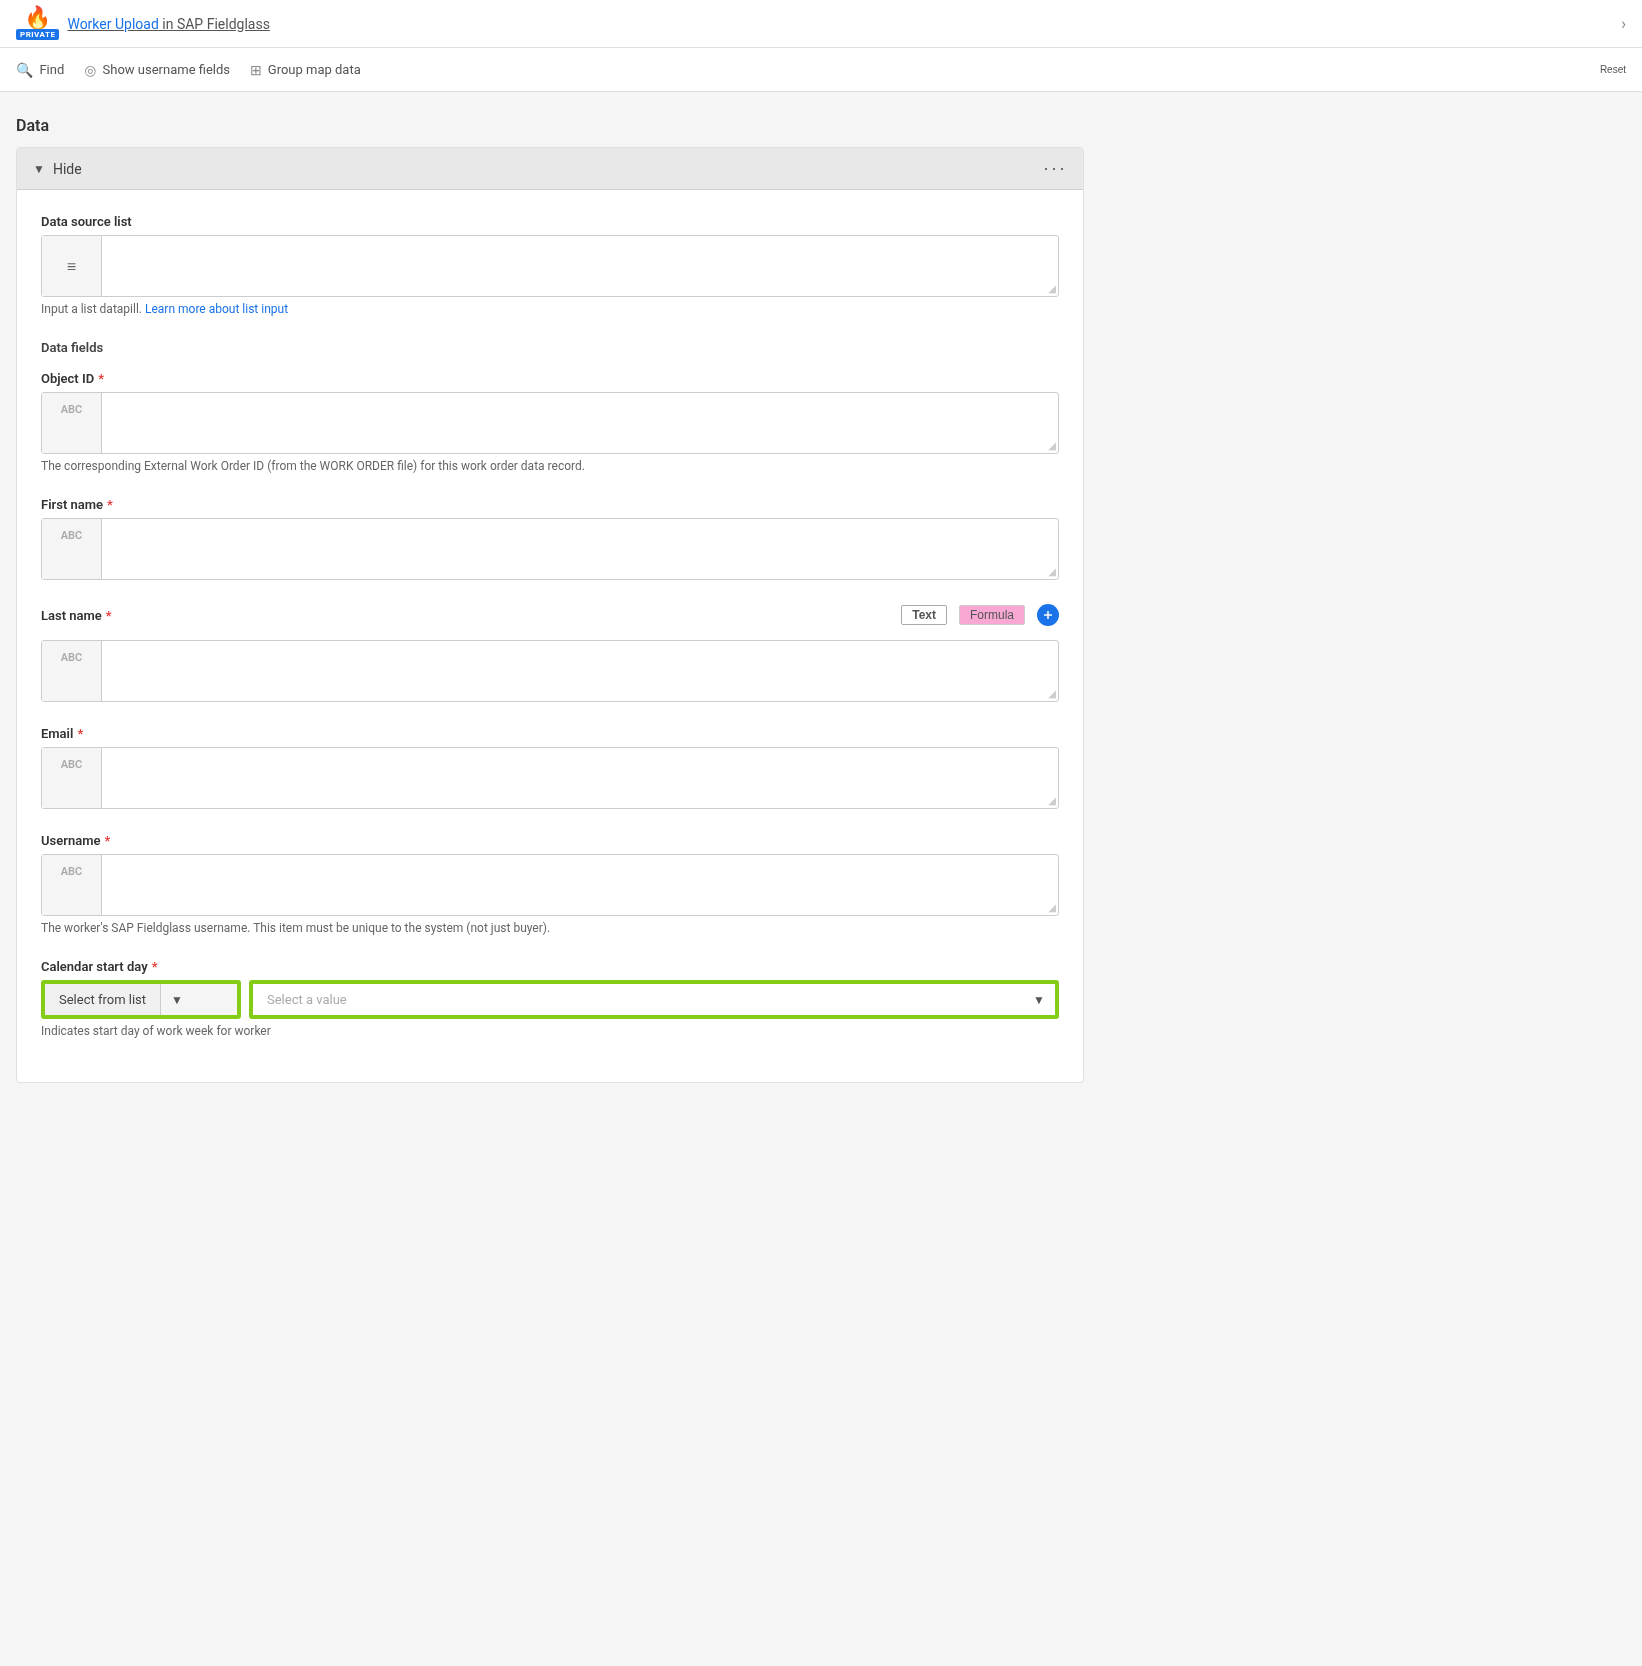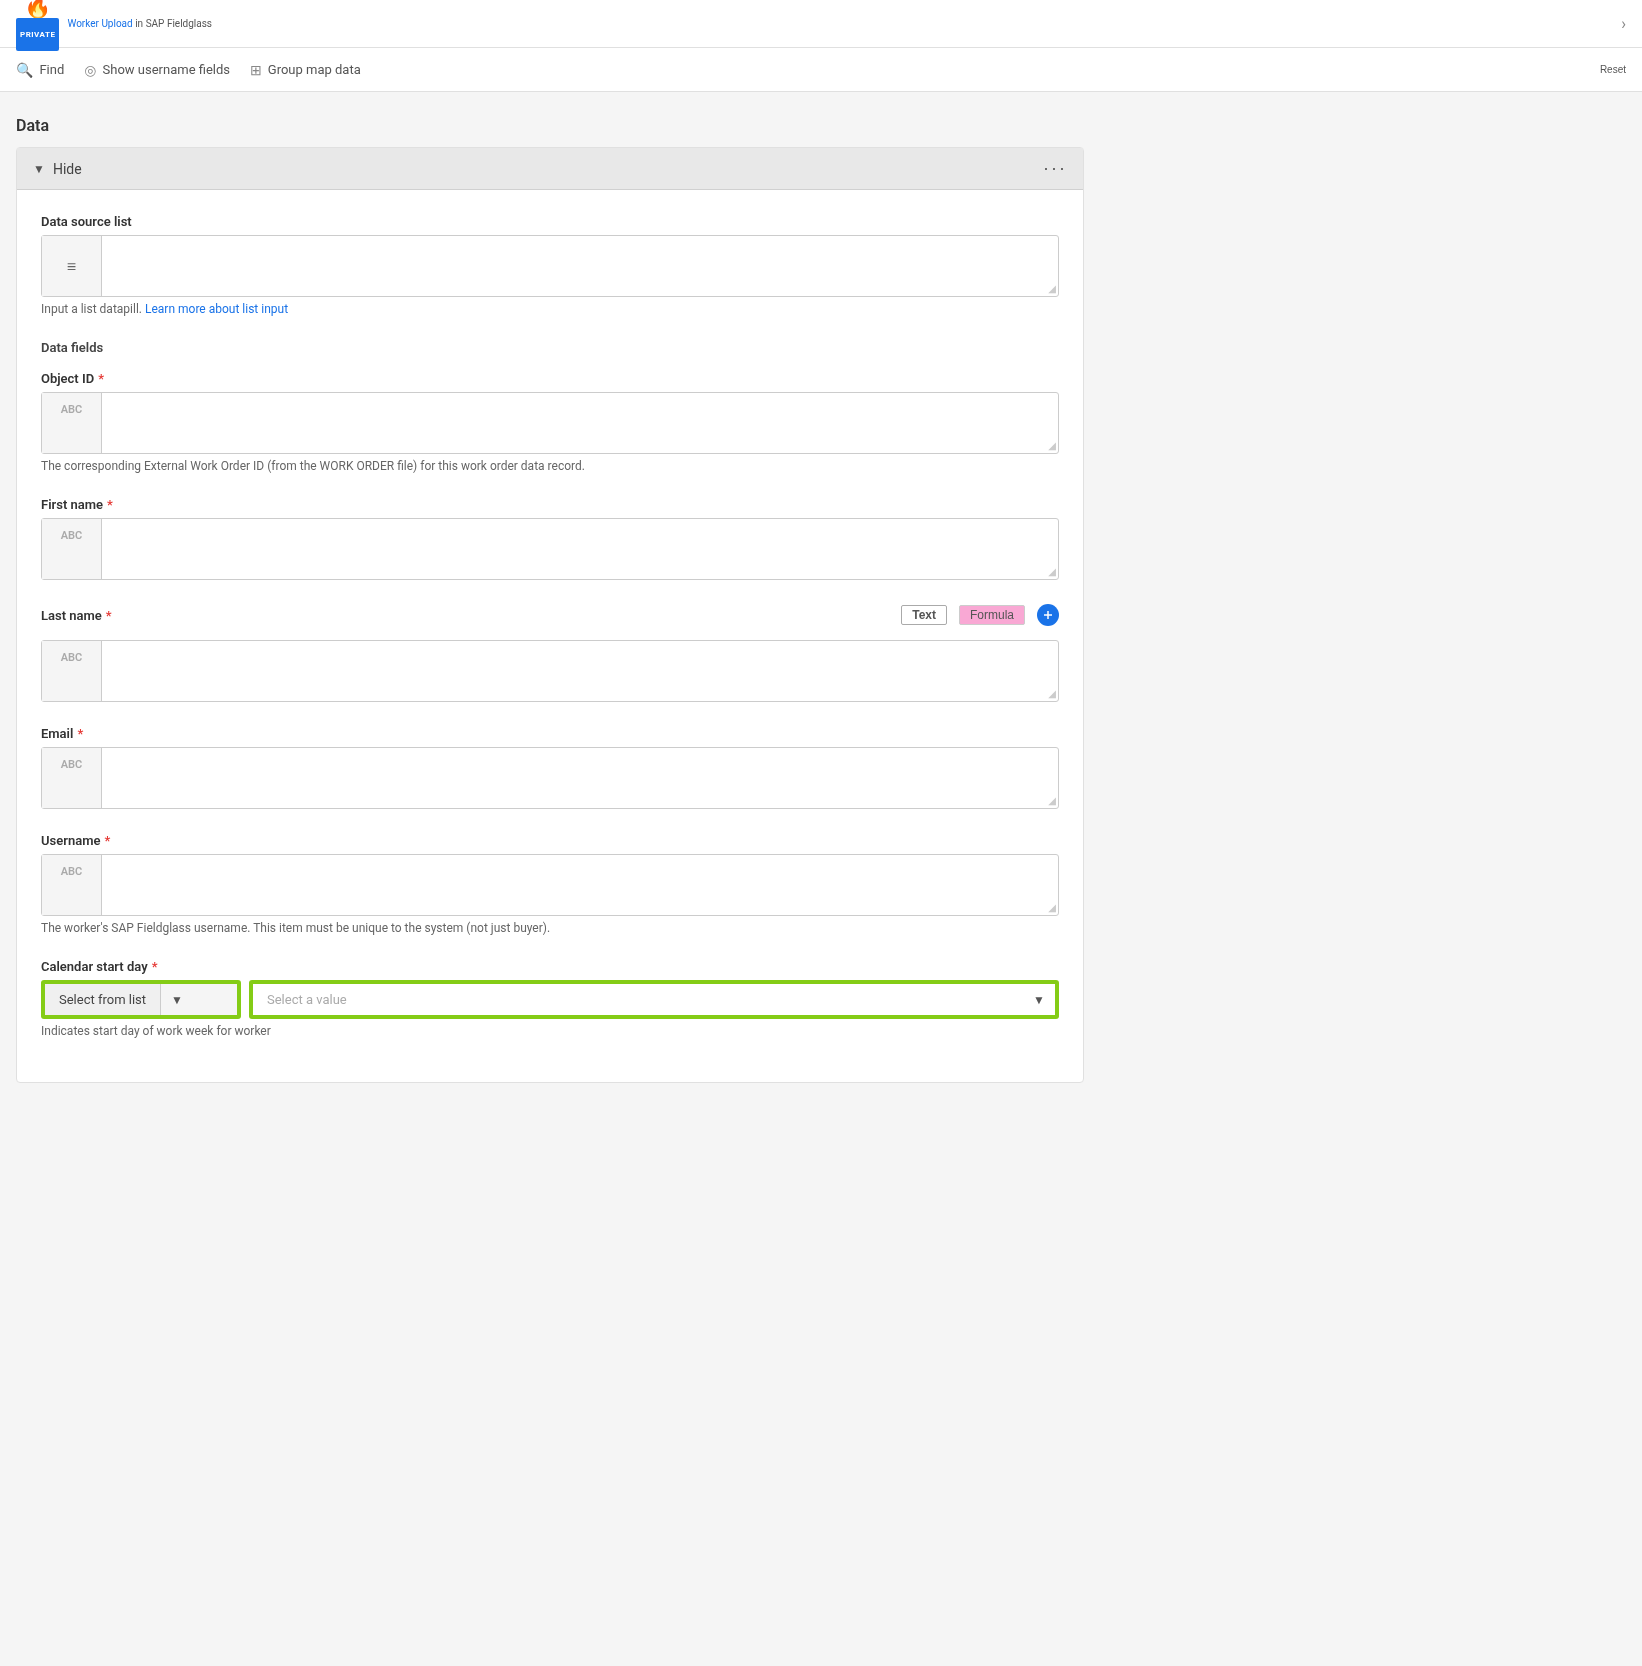--- a/index.html
+++ b/index.html
@@ -33,27 +33,28 @@
     .logo-icon {
       font-size: 22px;
       color: #f5a623;
       line-height: 1;
     }
     .private-badge {
       background: #1a73e8;
       color: #fff;
       font-size: 8px;
       font-weight: bold;
-      padding: 12px 4px;
+      padding: 1px 4px;
       border-radius: 2px;
       letter-spacing: 0.5px;
     }
     .header-title {
-      font-size: 10px;
-      color: #555;
+      font-size: 14px;
+      color: #555;
+      text-decoration: underline;
     }
     .header-title a {
       color: #1a73e8;
       text-decoration: none;
     }
     .header-right {
       display: flex;
       align-items: center;
     }
     .chevron-right {

